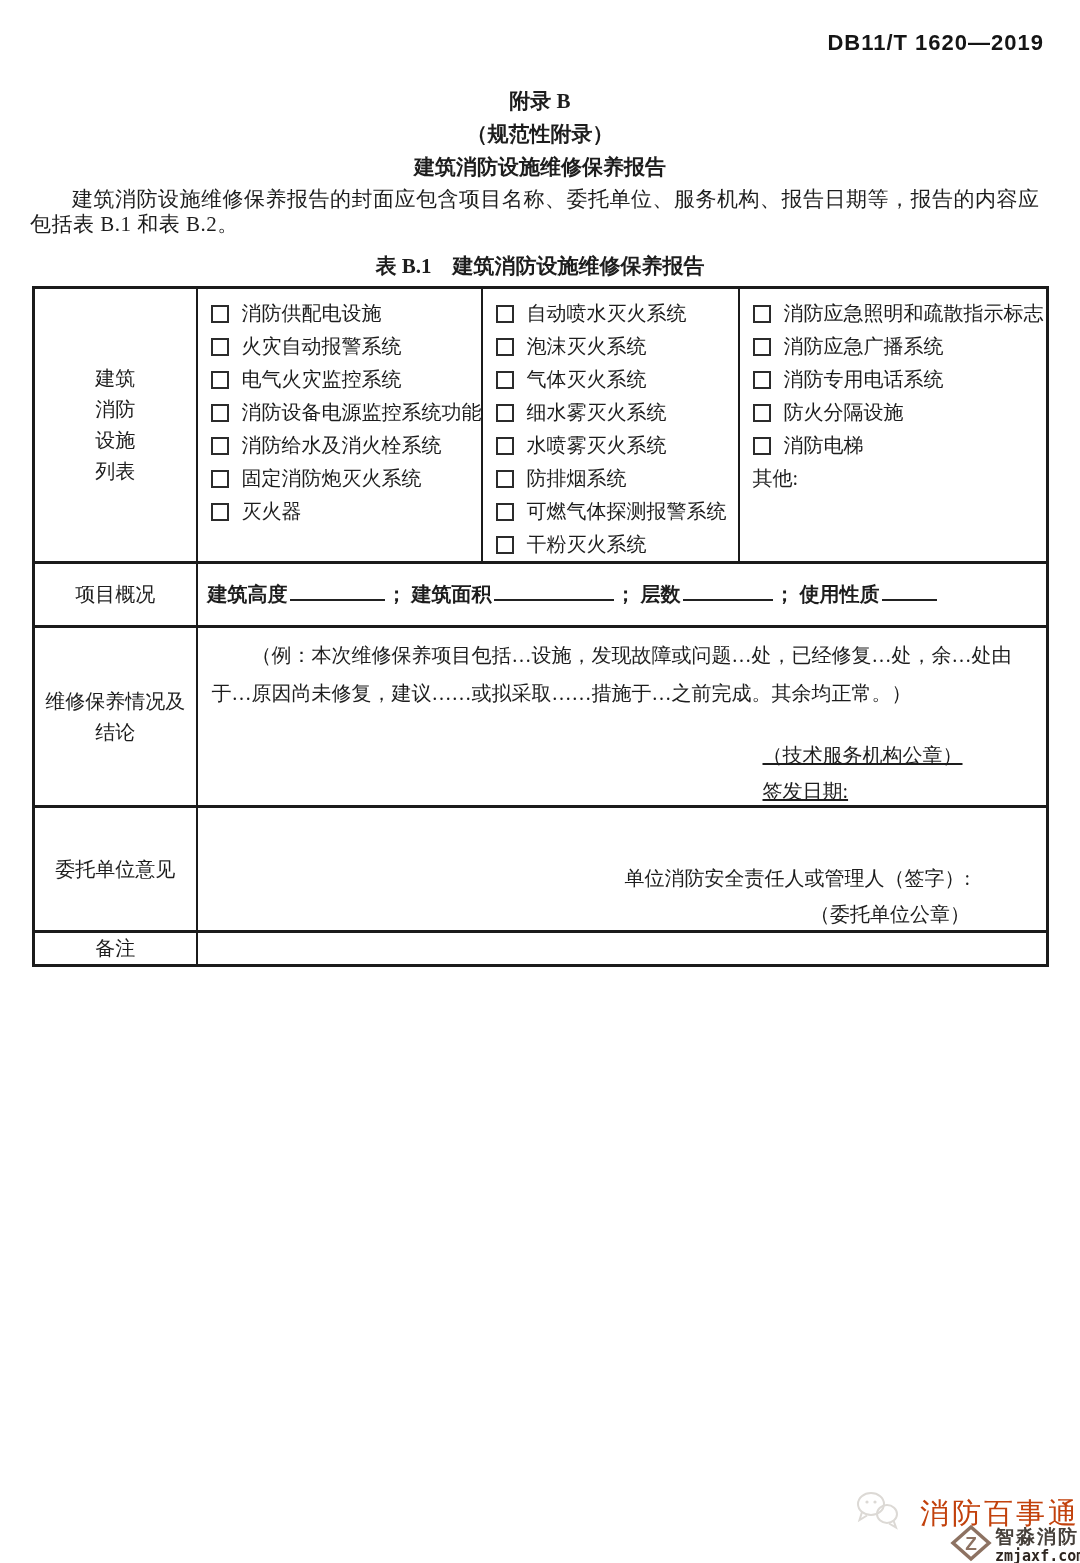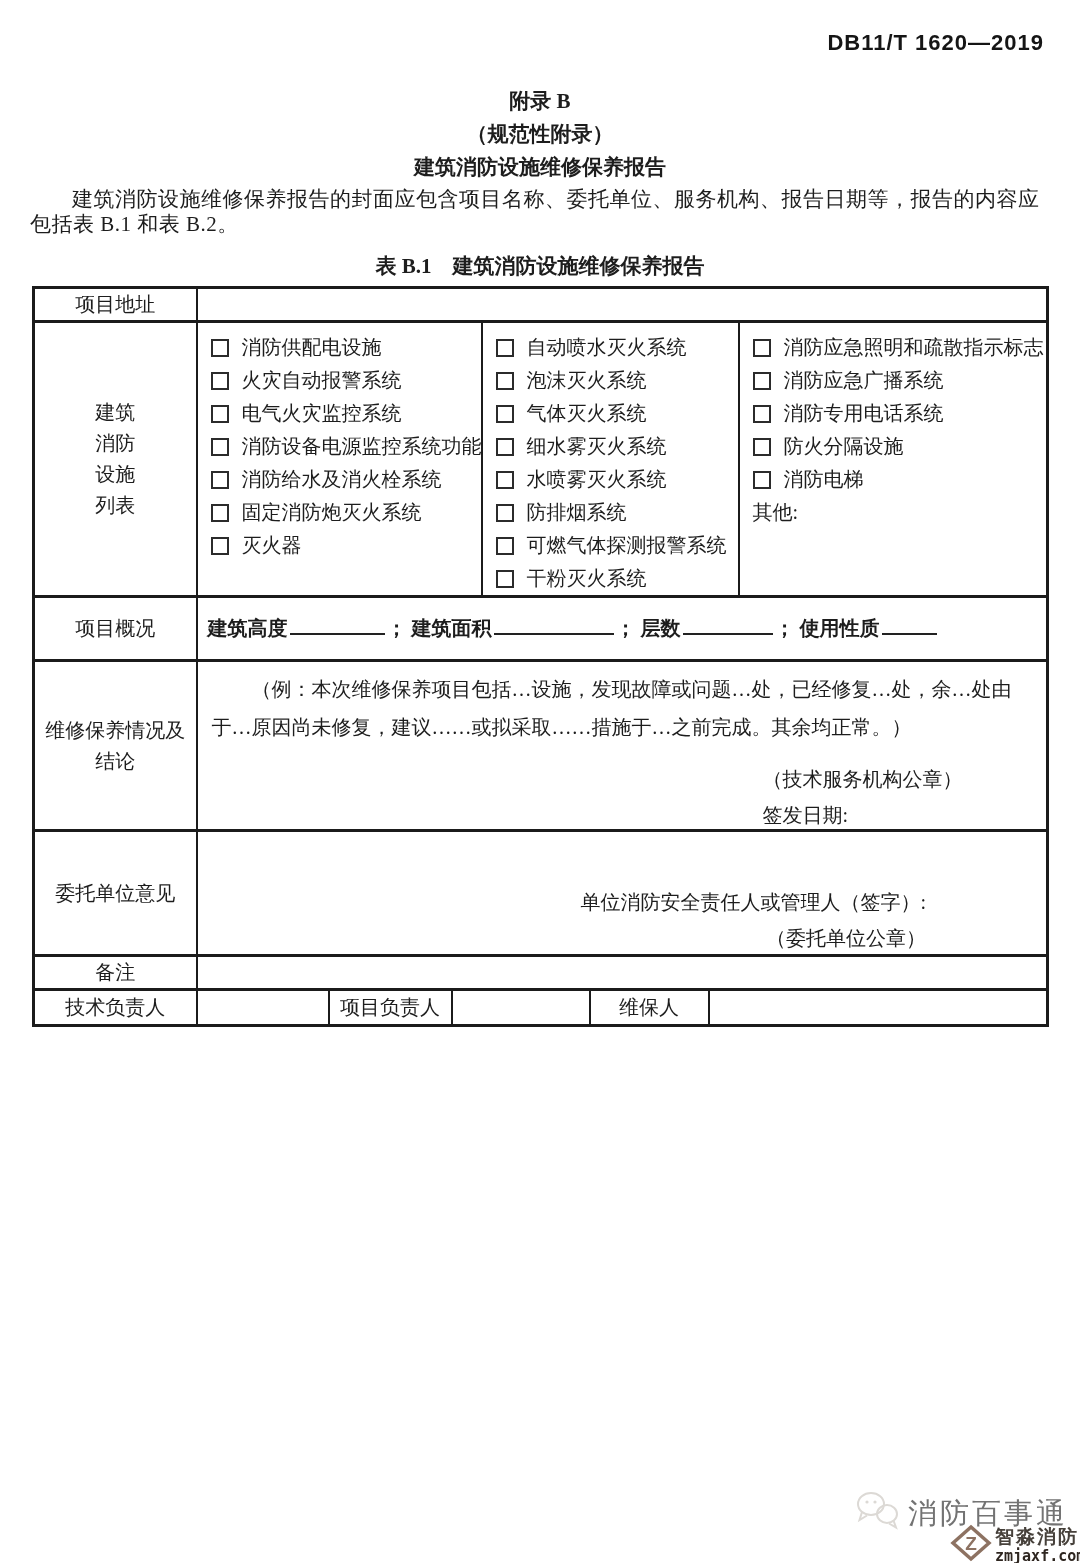--- a/index.html
+++ b/index.html
@@ -37,32 +37,32 @@
   .other-line{height:33px;line-height:33px;}
 
   
   .ov{padding-left:10px;white-space:nowrap;font-weight:bold;}
   .bl{display:inline-block;height:14px;border-bottom:2px solid #222;margin:0 2px;vertical-align:baseline;}
   .w95{width:95px;} .w120{width:120px;} .w90{width:90px;} .w55{width:55px;}
 
   
   td.maint-cell{vertical-align:top;}
   .ex{margin:8px 14px 0 14px;text-indent:40px;line-height:38px;}
-  .sealblk{margin-left:565px;margin-top:19px;line-height:28px;}
+  .sealblk{margin-left:565px;margin-top:29px;line-height:28px;text-decoration:underline;}
   .sealblk .issue{margin-top:8px;}
   .lab2 div{line-height:31px;}
 
   
   td.client-cell{vertical-align:top;}
-  .signblk{margin-top:54px;text-align:right;padding-right:120px;line-height:32px;}
+  .signblk{margin-top:54px;text-align:right;padding-right:76px;line-height:32px;}
   .signblk .seal2{margin-top:4px;}
 
   
-  .wm-wechat{position:absolute;left:853px;top:1490px;display:flex;align-items:center;gap:7px;
-             color:#737373;font-size:29px;letter-spacing:3px;white-space:nowrap;}
+  .wm-wechat{position:absolute;left:853px;top:1490px;display:flex;align-items:center;gap:19px;
+             color:#c2410c;font-size:29px;letter-spacing:3px;white-space:nowrap;}
   .wm-brand{position:absolute;left:950px;top:1524px;display:flex;align-items:center;gap:3px;}
   .brand-texts{display:flex;flex-direction:column;line-height:1;}
   .brand-name{font-size:19px;font-weight:bold;color:#46403a;letter-spacing:2px;}
   .brand-site{font-size:15px;font-weight:bold;color:#2e2620;margin-top:3px;
               font-family:"DejaVu Sans Mono","Liberation Mono",monospace;}
 </style>
 </head>
 <body>
 
 <div class="page">
@@ -82,24 +82,20 @@
       <col style="width:163px">
         <col style="width:132px">
         <col style="width:123px">
       <col style="width:138px">
         <col style="width:119px">
         <col style="width:339px">
     </colgroup>
 
     <tbody>
 
-    <tr style="height:34px">
-      <td class="lab">项目地址</td>
-      <td class="val" colspan="5"></td>
-    </tr>
 
     <tr style="height:266px">
       <td class="lab lab2">
         <div>建筑</div>
         <div>消防</div>
         <div>设施</div>
         <div>列表</div>
       </td>
       <td class="fac-cell" colspan="5">
         <div class="fac">
@@ -228,28 +224,20 @@
           <div class="seal2">（委托单位公章）</div>
         </div>
       </td>
     </tr>
 
     <tr style="height:34px">
       <td class="lab">备注</td>
       <td class="val" colspan="5"></td>
     </tr>
 
-    <tr style="height:36px">
-      <td class="lab">技术负责人</td>
-      <td class="val"></td>
-      <td class="lab">项目负责人</td>
-      <td class="val"></td>
-      <td class="lab">维保人</td>
-      <td class="val"></td>
-    </tr>
   </tbody>
     </table>
 
   <div class="wm-wechat">
     <span>
       <svg width="48" height="40" viewBox="0 0 48 40">
         <g fill="none" stroke="#dcd9d5" stroke-width="2">
           <ellipse cx="18" cy="14" rx="13" ry="11"></ellipse>
           <path d="M9 22 L6.5 30 L14 25.5"></path>
           <ellipse cx="34" cy="24" rx="10" ry="9"></ellipse>

